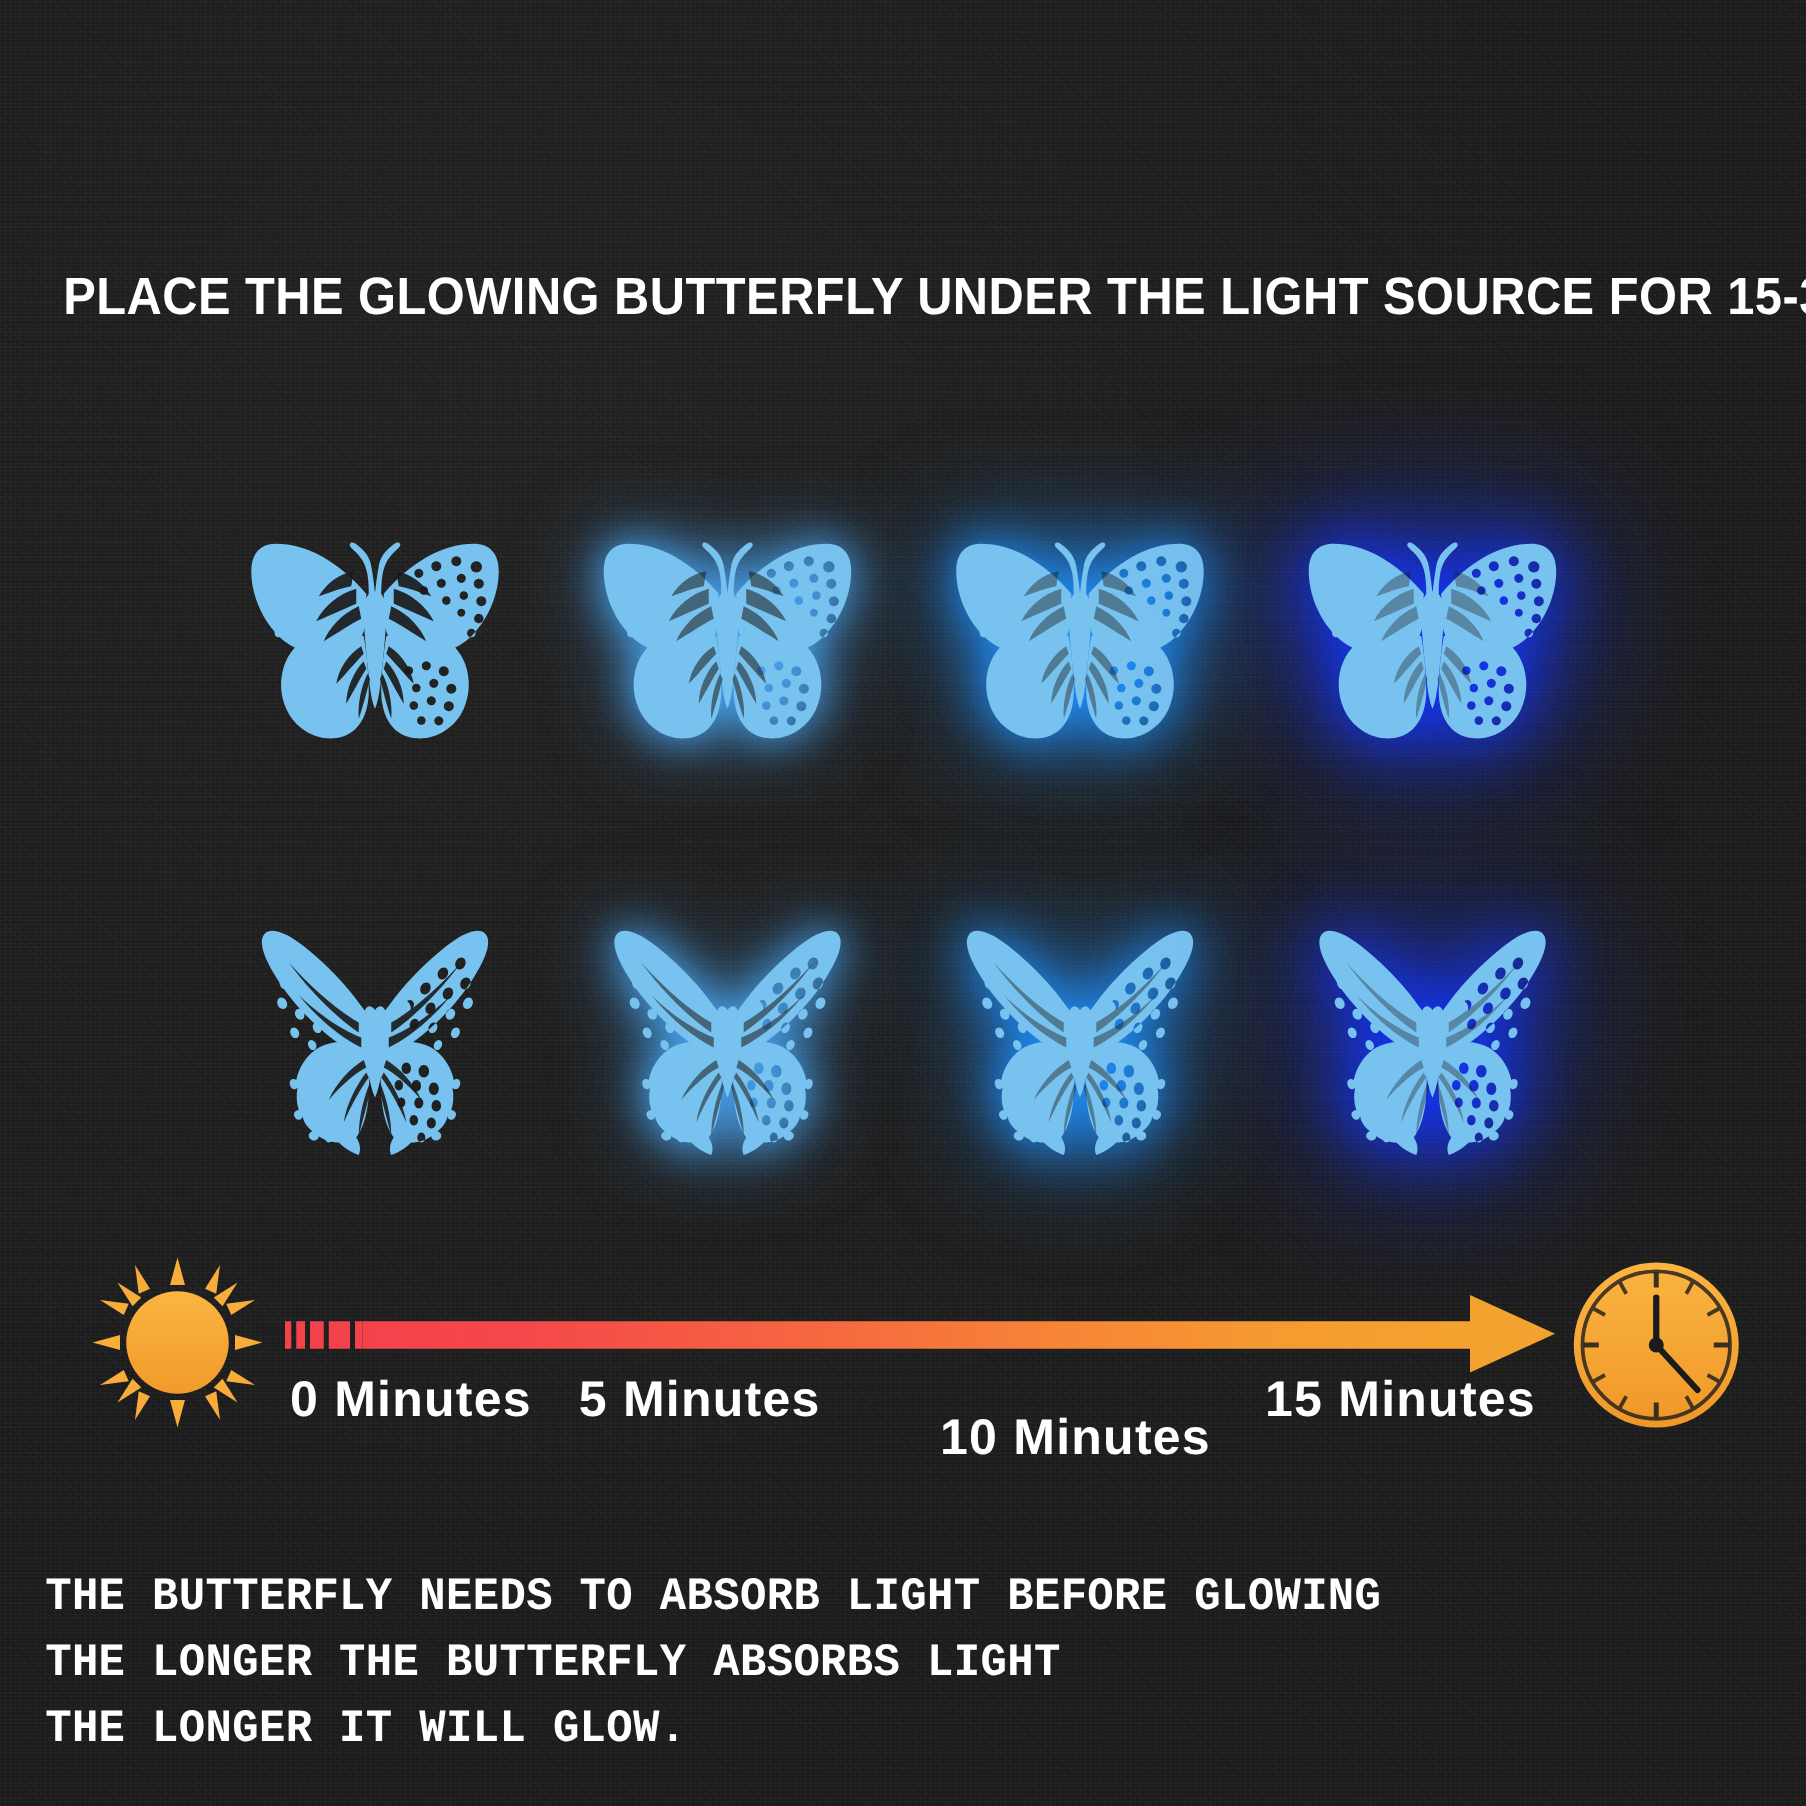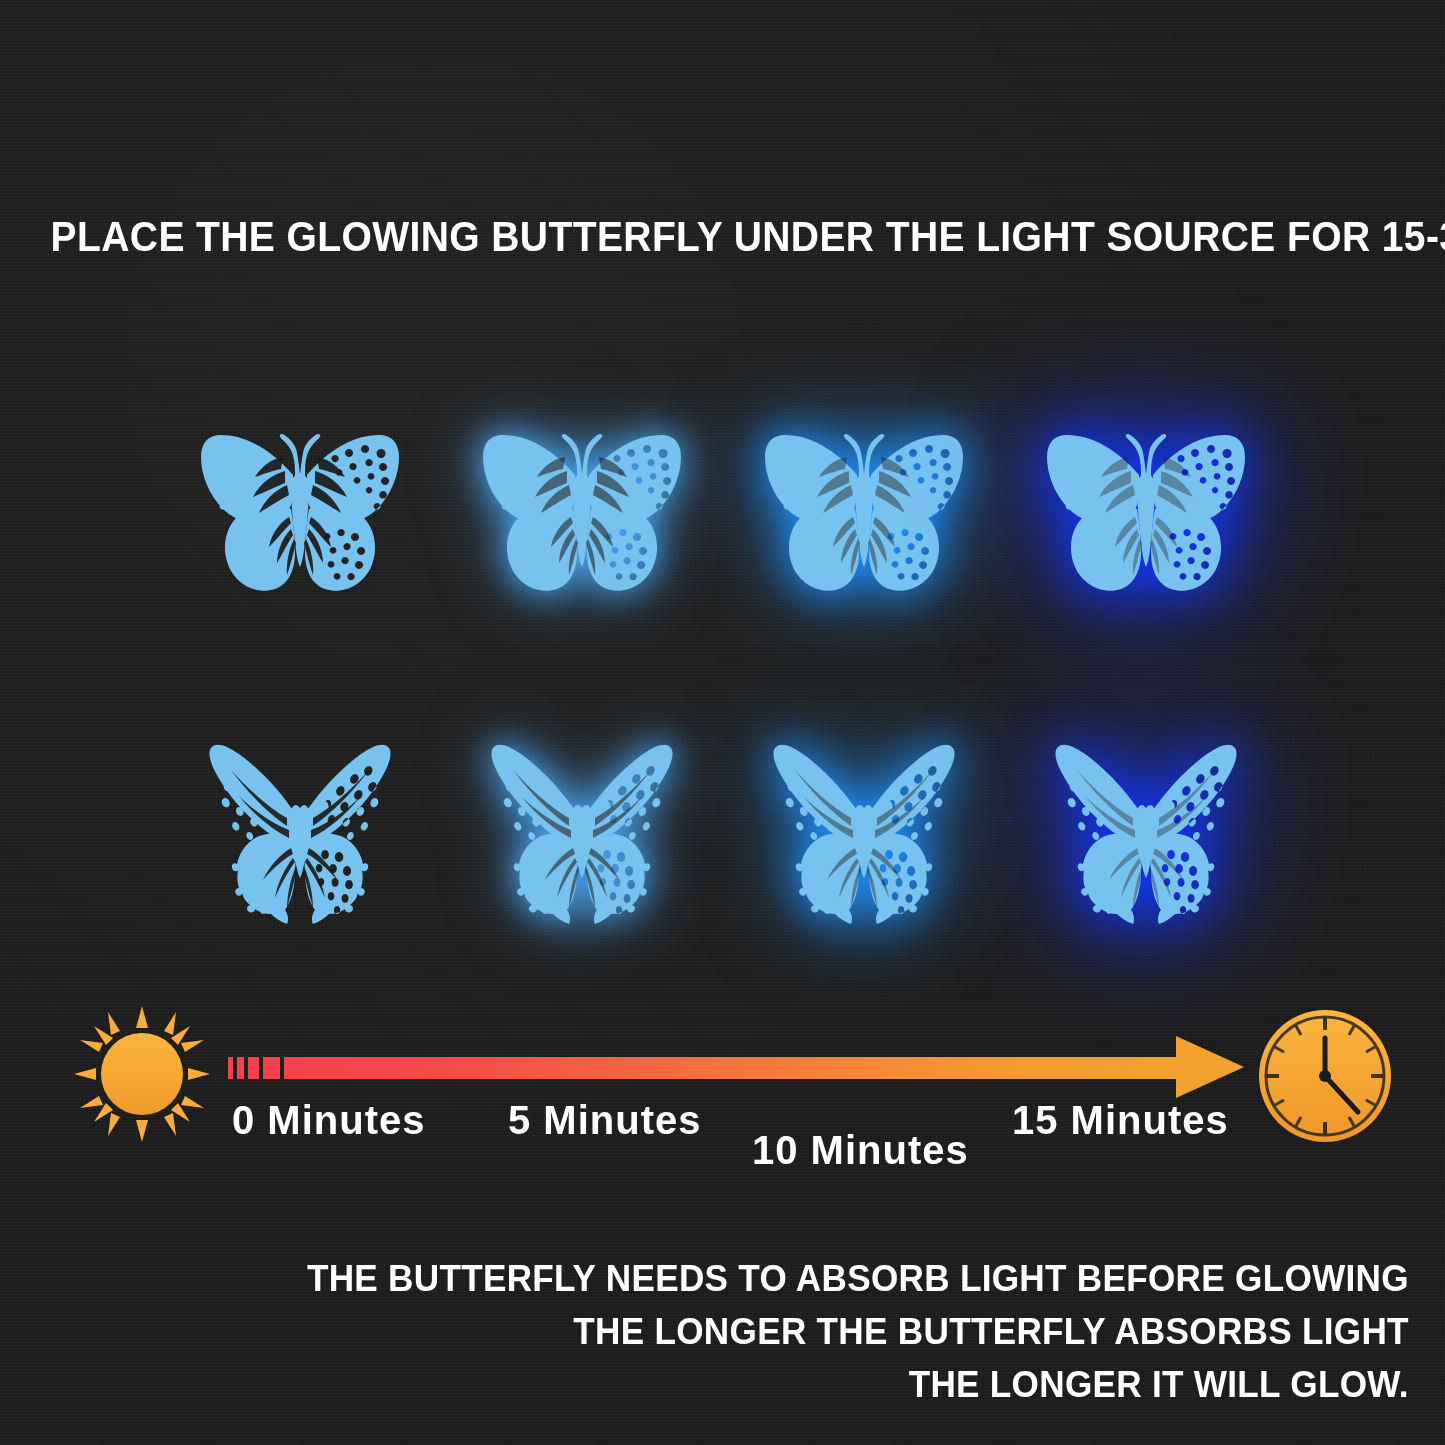--- a/index.html
+++ b/index.html
@@ -107,30 +107,30 @@
   .tick-labels{position:absolute;left:0;right:0;top:1098px;height:60px;}
   .tick{
     position:absolute;top:0;
     color:#ffffff;
     font-family:"Liberation Sans Narrow","Liberation Sans",sans-serif;
     font-size:40px;font-weight:bold;
     letter-spacing:1px;
     white-space:nowrap;
   }
   .tick-0{left:232px;}
-  .tick-1{left:508px;}
+  .tick-1{left:463px;}
   .tick-2{left:752px;margin-top:30px;}
   .tick-3{left:1012px;}
 
   
   .footer{
     position:absolute;left:0;right:0;top:1252px;
-    text-align:right;
+    text-align:left;
     color:#ffffff;
-    font-family:Liberation Sans, sans-serif;
+    font-family:Liberation Mono, monospace;
     font-weight:bold;
     letter-spacing:.3px;
   }
   .footer div{font-size:37px;line-height:53px;transform:scaleX(.95);}
 </style>
 </head>
 <body style="background: rgb(27, 27, 27);">
 
 <div id="noise"></div>
 

